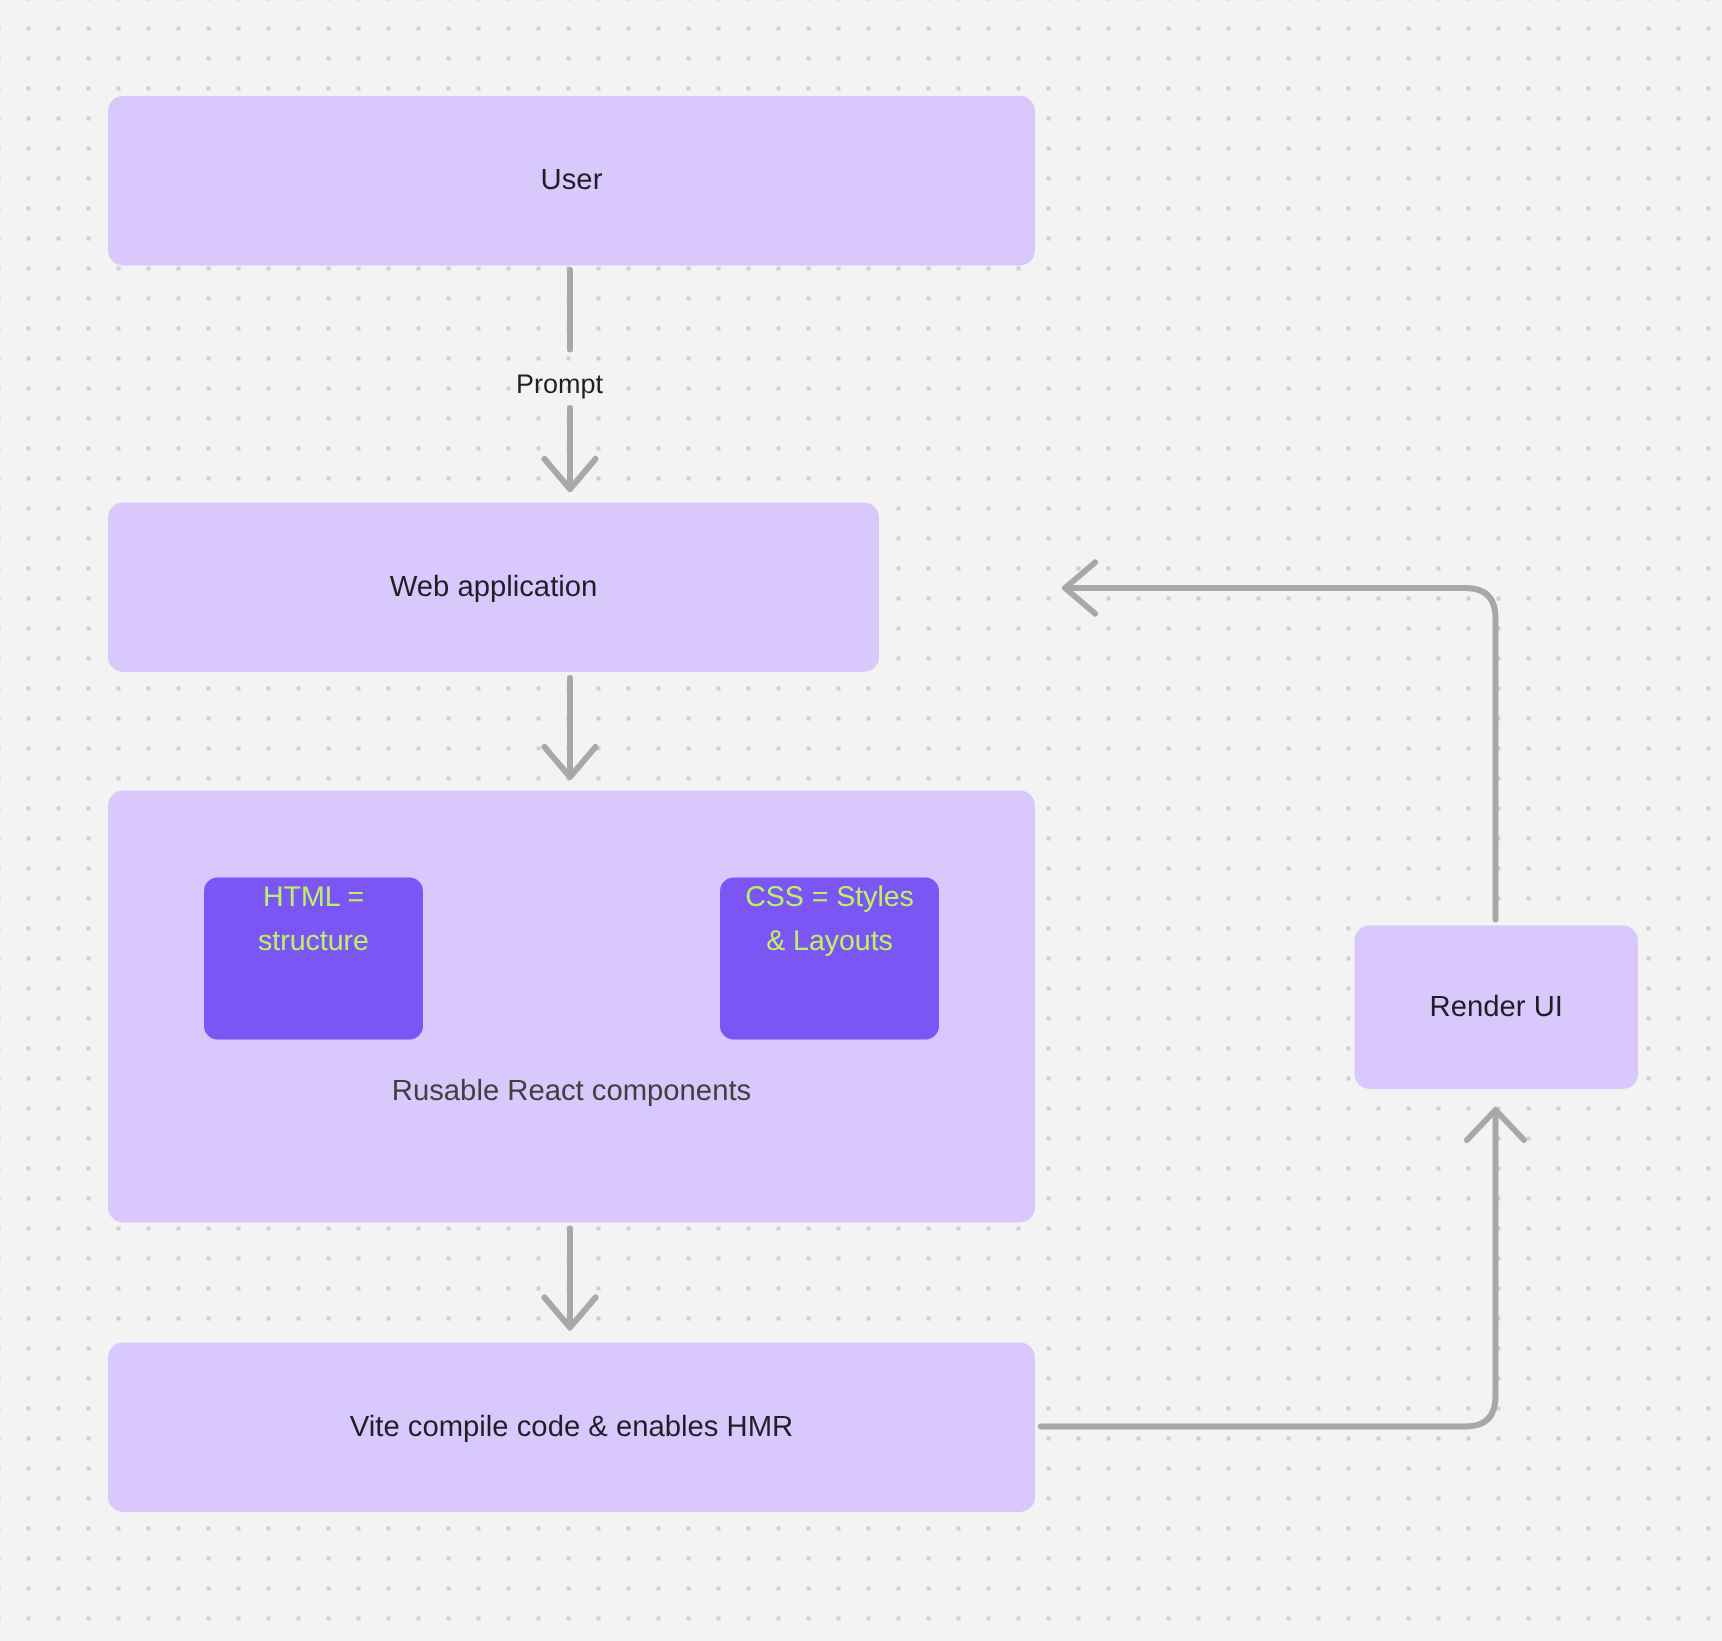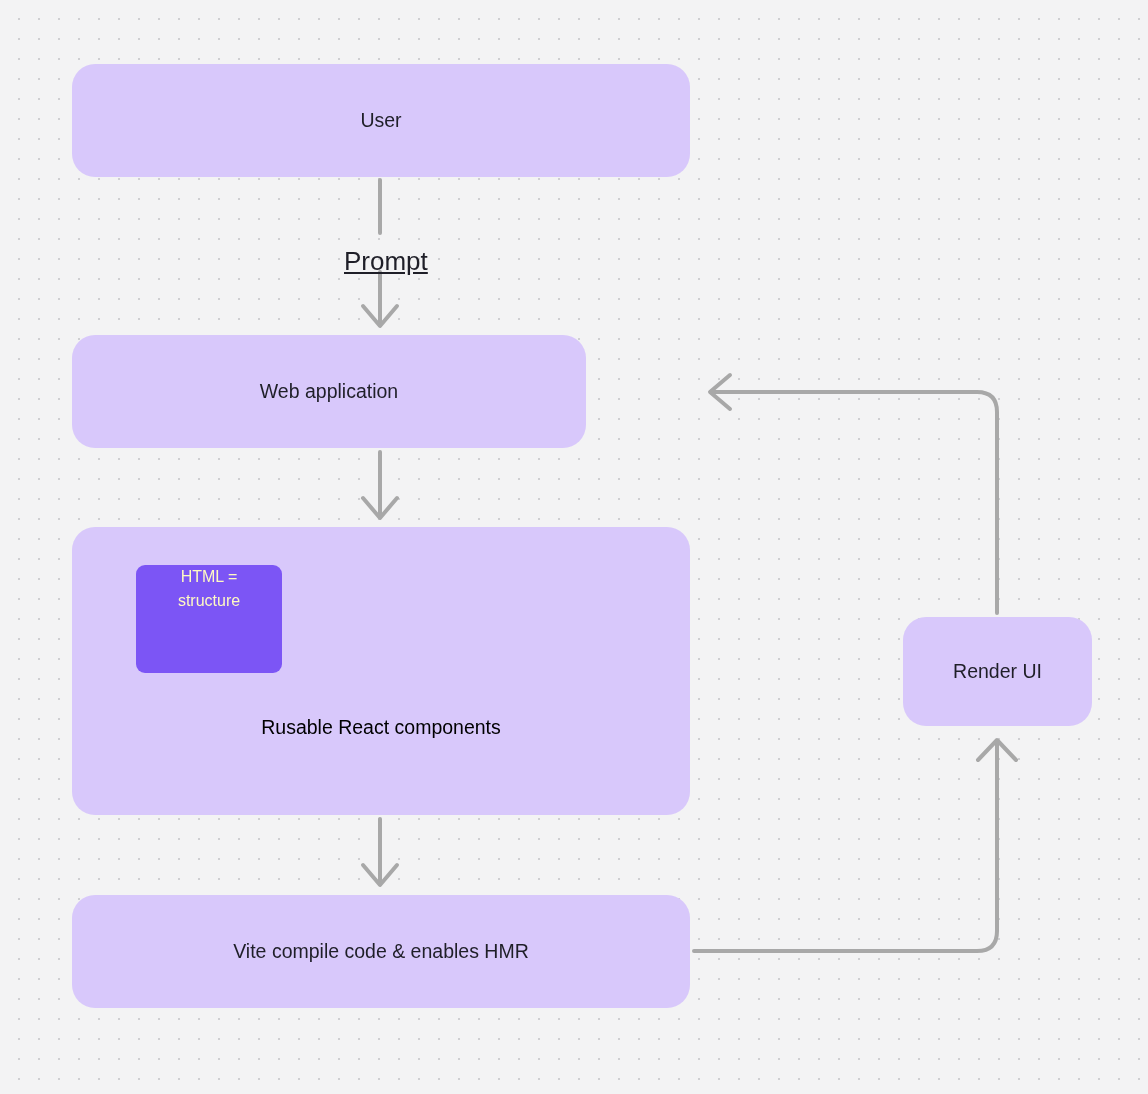--- a/index.html
+++ b/index.html
@@ -36,29 +36,29 @@
     align-items: center;
     justify-content: center;
     text-align: center;
     line-height: 1.33;
   }
 
   .node-outer {
     background: #d8c8fb;
     color: #1f1f28;
     font-size: 19.5px;
-    border-radius: 23px;
   }
 
   .node-inner {
     background: #7c55f5;
-    color: #fef9c3;
-    font-size: 16px;
+    color: #bef264;
+    font-size: 19px;
     border-radius: 9px;
     line-height: 1.5;
+    margin-top: 20px;
   }
 
   
   #node-user          { left: 72px;  top: 64px;  width: 618px; height: 113px; }
   #node-webapp        { left: 72px;  top: 335px; width: 514px; height: 113px; }
   #node-components    { left: 72px;  top: 527px; width: 618px; height: 288px;
                         display: block; }
   #node-vite          { left: 72px;  top: 895px; width: 618px; height: 113px; }
   #node-render        { left: 903px; top: 617px; width: 189px; height: 109px; }
 
@@ -74,30 +74,29 @@
   }
   .node-inner.cell { position: relative; width: 146px; height: 108px; }
 
   #components-caption {
     position: absolute;
     left: 0;
     top: 188px;
     width: 618px;
     text-align: center;
     font-size: 19.5px;
-    color: #000000;
+    color: #404040;
   }
 
   
   .edge-label {
     position: absolute;
-    font-size: 26px;
+    font-size: 18px;
     color: #1f1f28;
     white-space: nowrap;
-    text-decoration: underline;
   }
   #label-prompt { left: 344px; top: 246px; }
 </style>
 </head>
 <body>
 
 <div id="canvas">
 
   <svg id="edge-layer" viewBox="0 0 1148 1094" width="1148" height="1094">
     <g fill="none" stroke="#a8a8a8" stroke-width="4" stroke-linecap="round" stroke-linejoin="round">
@@ -135,20 +134,26 @@
 
     <div id="inner-row">
 
       <div class="node-inner cell">
         <div>
           <span>HTML =</span><br>
           <span>structure</span>
         </div>
       </div>
 
+      <div class="node-inner cell">
+        <div>
+          <span>CSS = Styles</span><br>
+          <span>&amp; Layouts</span>
+        </div>
+      </div>
 
 
     </div>
 
     <div id="components-caption">Rusable React components</div>
   </div>
 
   <div class="node node-outer" id="node-render">
     <span>Render UI</span>
   </div>

